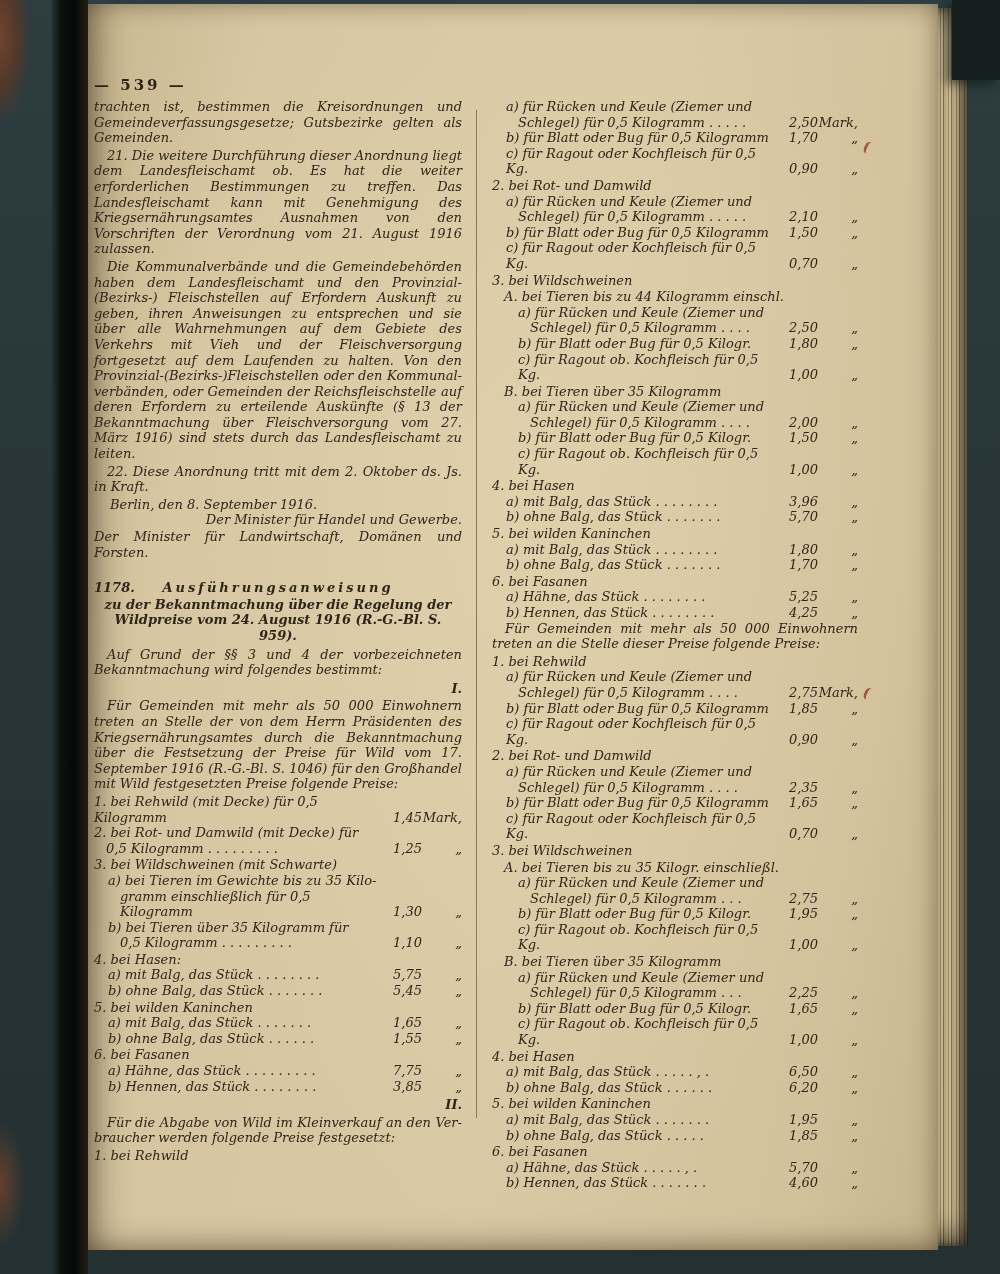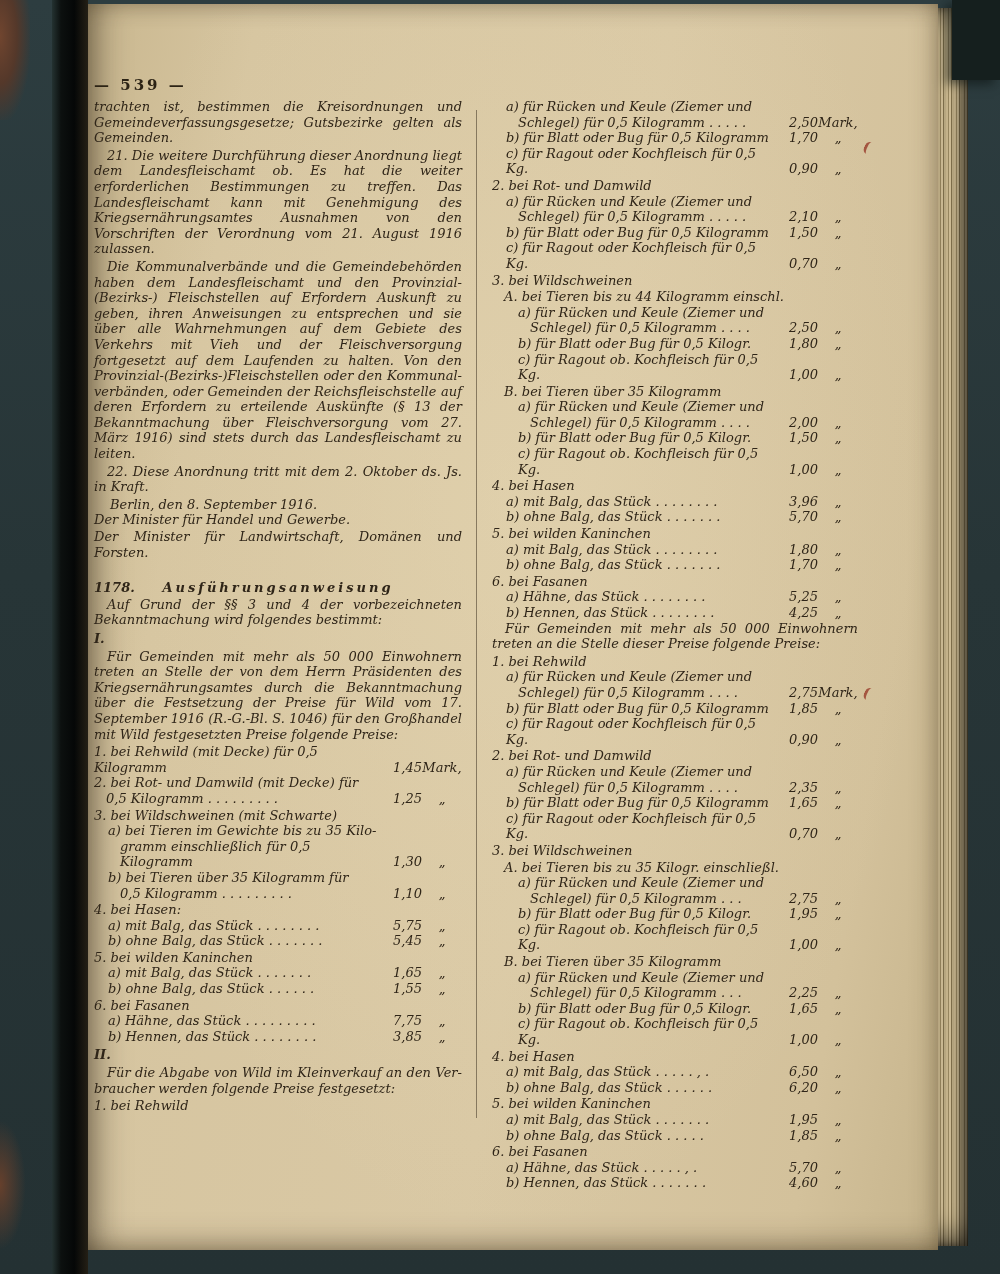--- a/index.html
+++ b/index.html
@@ -33,36 +33,36 @@
   .col{position:absolute;top:95px;font-size:13px;line-height:15.6px;color:#2f2518;font-style:italic;}
   #col-left{left:6px;width:368px;}
   #col-right{left:404px;width:366px;}
 
   .blk{margin:0 0 1px;}
   .para{text-align:justify;text-indent:13px;margin:0 0 2px;}
   .para.noind{text-indent:0;}
   .line{margin:0;}
   .line.ind{padding-left:16px;}
   .line.stretch{text-align:justify;text-align-last:justify;}
-  .center{text-align:left;}
+  .center{text-align:right;}
   .center.roman{font-weight:bold;margin:3px 0 2px;}
   .heading-row{position:relative;text-align:center;font-weight:bold;margin:20px 0 1px;}
   .hnum{position:absolute;left:0;top:0;}
   .htitle{letter-spacing:3px;}
   .subtitle{font-weight:bold;text-align:center;margin:0 0 3px;}
   .lhead{margin:1px 0 0;}
   .lhead.lvl1{padding-left:12px;}
   .item{display:flex;align-items:flex-end;margin:0;}
   .itext{flex:1;min-width:0;}
   .itext.lvl1{padding-left:14px;}
   .itext.lvl2{padding-left:26px;}
   .iline{display:block;}
   .iline.cont{padding-left:12px;}
   .iprice{width:36px;text-align:right;white-space:nowrap;}
-  .iunit{width:40px;text-align:center;white-space:nowrap;}
+  .iunit{width:40px;text-align:right;white-space:nowrap;}
 </style>
 </head>
 <body>
 
 <div class="scene">
   <div class="patch-tl"></div>
   <div class="patch-bl"></div>
   <div class="binding"></div>
 
   <div class="paper">
@@ -70,20 +70,21 @@
     <div class="divider"></div>
     <div class="col" id="col-left">
         <div class="blk para noind">trachten ist, bestimmen die Kreisordnungen und Gemeinde­verfassungsgesetze; Gutsbezirke gelten als Gemeinden.</div>
         <div class="blk para">21. Die weitere Durchführung dieser Anordnung liegt dem Landesfleischamt ob. Es hat die weiter erforderlichen Bestimmungen zu treffen. Das Landesfleischamt kann mit Genehmigung des Kriegsernährungsamtes Aus­nahmen von den Vorschriften der Verordnung vom 21. August 1916 zulassen.</div>
         <div class="blk para">Die Kommunalverbände und die Gemeindebehörden haben dem Landesfleischamt und den Provinzial- (Bezirks-) Fleischstellen auf Erfordern Auskunft zu geben, ihren An­weisungen zu entsprechen und sie über alle Wahrnehmungen auf dem Gebiete des Verkehrs mit Vieh und der Fleisch­versorgung fortgesetzt auf dem Laufenden zu halten. Von den Provinzial-(Bezirks-)Fleischstellen oder den Kommunal­verbänden, oder Gemeinden der Reichsfleischstelle auf deren Erfordern zu erteilende Auskünfte (§ 13 der Bekannt­machung über Fleischversorgung vom 27. März 1916) sind stets durch das Landesfleischamt zu leiten.</div>
         <div class="blk para">22. Diese Anordnung tritt mit dem 2. Oktober ds. Js. in Kraft.</div>
         <div class="blk line ind">Berlin, den 8. September 1916.</div>
         <div class="blk center ">Der Minister für Handel und Gewerbe.</div>
         <div class="blk line stretch">Der Minister für Landwirtschaft, Domänen und Forsten.</div>
         <div class="blk heading-row"><span class="hnum">1178.</span><span class="htitle">Ausführungsanweisung</span></div>
+        <div class="blk subtitle">zu der Bekanntmachung über die Regelung der Wildpreise vom 24. August 1916 (R.-G.-Bl. S. 959).</div>
         <div class="blk para">Auf Grund der §§ 3 und 4 der vorbezeichneten Bekannt­machung wird folgendes bestimmt:</div>
         <div class="blk center roman">I.</div>
         <div class="blk para">Für Gemeinden mit mehr als 50 000 Einwohnern treten an Stelle der von dem Herrn Präsidenten des Kriegs­ernährungsamtes durch die Bekanntmachung über die Fest­setzung der Preise für Wild vom 17. September 1916 (R.-G.-Bl. S. 1046) für den Großhandel mit Wild festge­setzten Preise folgende Preise:</div>
         <div class="blk item">
           <div class="itext lvl0">
             <div class="iline">1. bei Rehwild (mit Decke) für 0,5 Kilogramm</div>
           </div>
           <div class="iprice">1,45</div>
           <div class="iunit">Mark,</div>
         </div>

